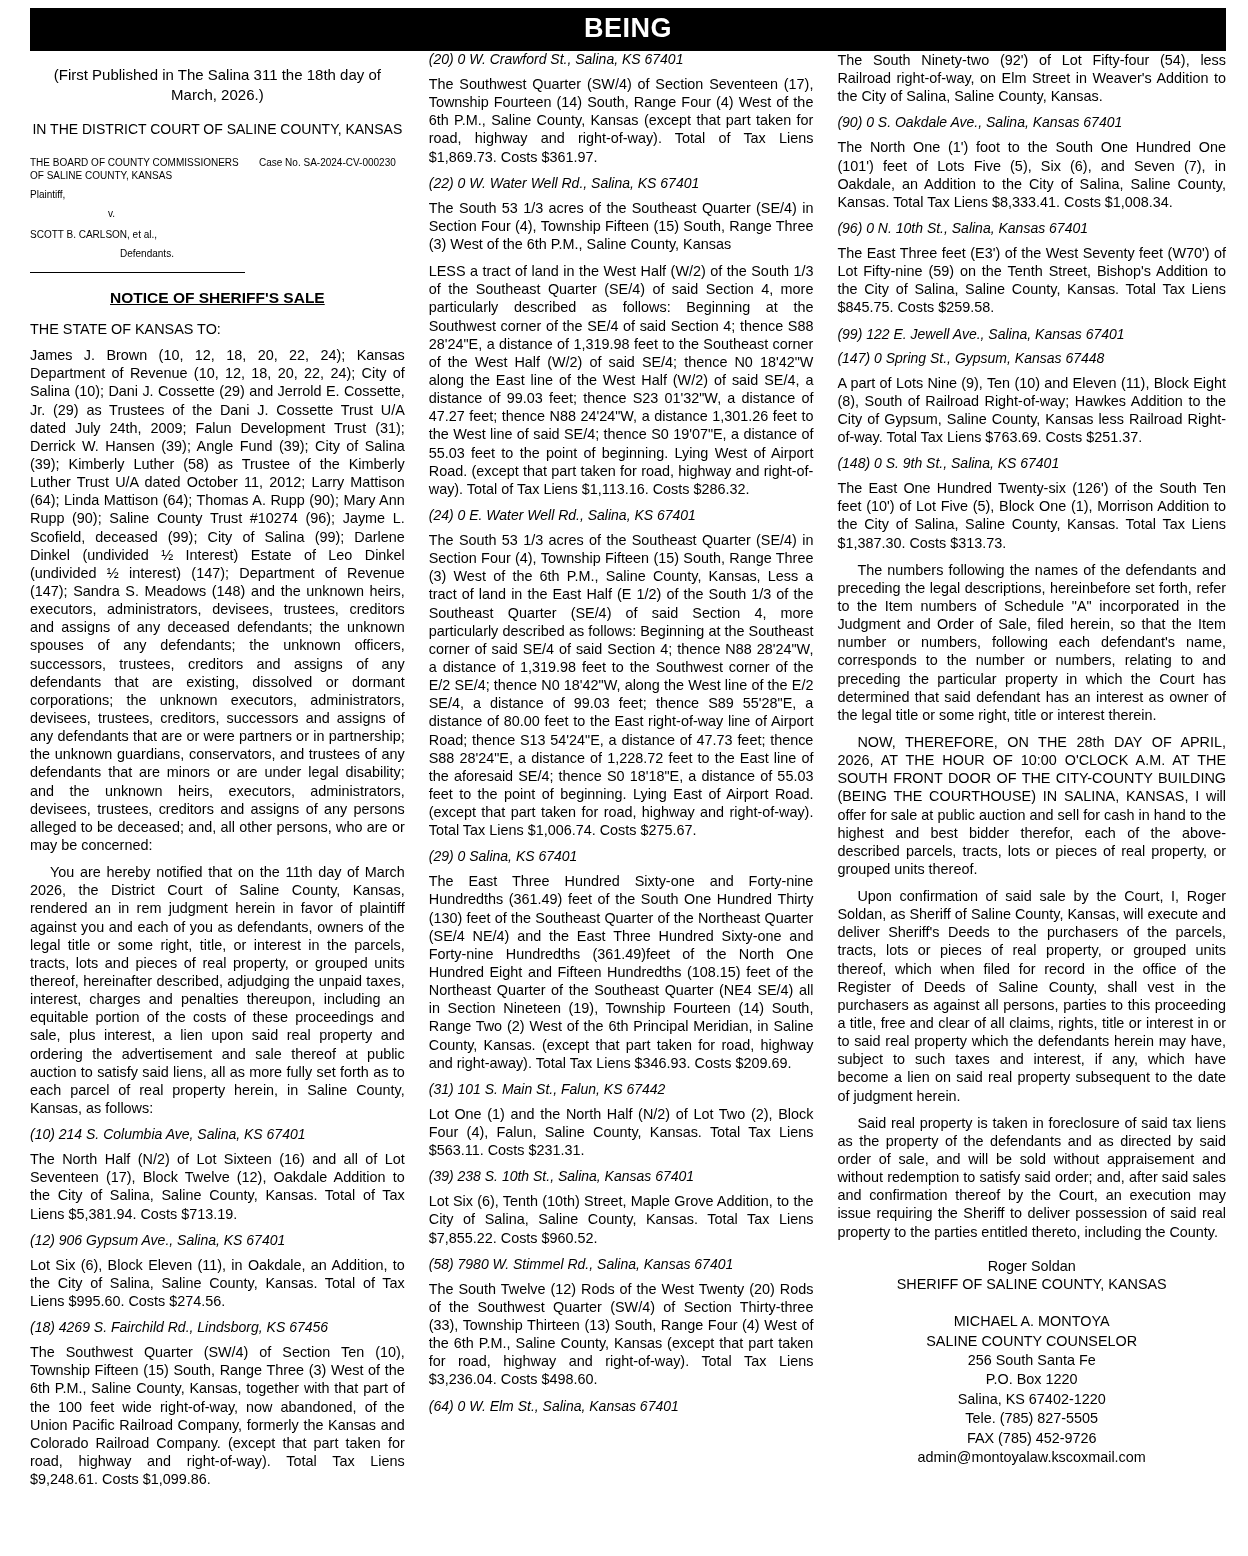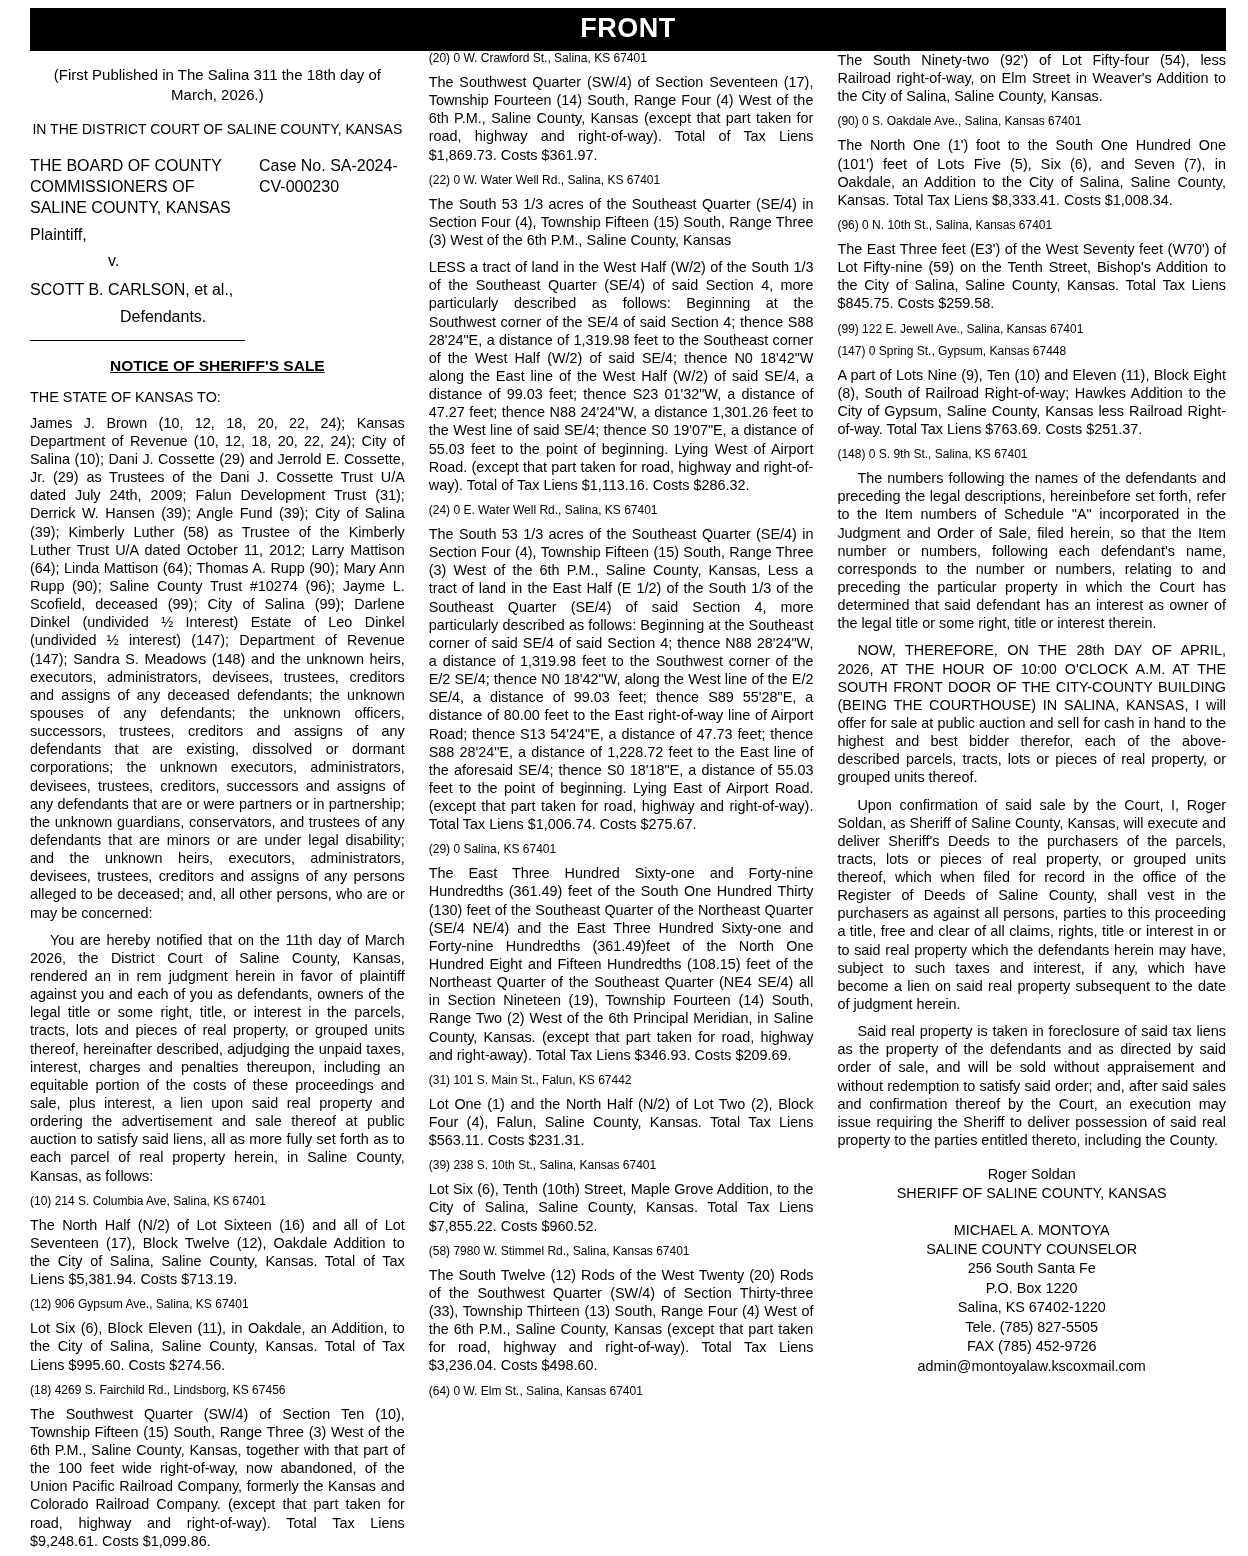--- a/index.html
+++ b/index.html
@@ -61,21 +61,21 @@
   }
   .court-title {
     text-align: center;
     font-weight: normal;
     font-size: 14px;
     line-height: 1.3;
     margin: 0 0 18px 0;
   }
   .caption {
     display: flex;
-    font-size: 16px;
+    font-size: 10px;
     line-height: 1.3;
     margin-bottom: 12px;
   }
   .caption-left { width: 215px; padding-right: 8px; }
   .caption-right { flex: 1; padding-left: 6px; }
   .plaintiff { margin-top: 6px;}
   .vee { margin-top: 6px; padding-left: 78px;}
   .defendant-line { margin-top: 8px; }
   .defendants-label {
     margin-top: 6px;
@@ -88,43 +88,44 @@
     font-weight: bold;
     font-size: 15.5px;
     text-decoration: underline;
     margin: 16px 0 14px 0;
   }
   .state-line {
     font-size: 14.4px;
     margin-bottom: 9px;
   }
   .tract-head {
-    font-size: 12px;
+    font-size: 14px;
     margin: 0 0 8px 0;
+    font-style: italic;
   }
   .sig-block {
     text-align: center;
     font-size: 14.4px;
     line-height: 1.3;
     margin-top: 16px;
     margin-bottom: 18px;
   }
   .contact {
     font-size: 14.4px;
     line-height: 1.35;
     text-align: center;
   }
   .contact div { margin: 0; }
 </style>
 </head>
 <body>
 
 <div class="page">
 
-  <div class="notice-banner">FRONT</div>
+  <div class="notice-banner">BEING</div>
 
   <div class="columns">
 
     <div class="col col1">
 
       <div class="hdr-pub">(First Published in The Salina 311 the 18th day of March, 2026.)</div>
 
       <div class="court-title">IN THE DISTRICT COURT OF SALINE COUNTY, KANSAS</div>
 
       <div class="caption">
@@ -193,20 +194,21 @@
       <div class="tract-head">(96) 0 N. 10th St., Salina, Kansas 67401</div>
       <div class="para">The East Three feet (E3') of the West Seventy feet (W70') of Lot Fifty-nine (59) on the Tenth Street, Bishop's Addition to the City of Salina, Saline County, Kansas. Total Tax Liens $845.75. Costs
 $259.58.</div>
 
       <div class="tract-head">(99) 122 E. Jewell Ave., Salina, Kansas 67401</div>
 
       <div class="tract-head">(147) 0 Spring St., Gypsum, Kansas 67448</div>
       <div class="para">A part of Lots Nine (9), Ten (10) and Eleven (11), Block Eight (8), South of Railroad Right-of-way; Hawkes Addition to the City of Gypsum, Saline County, Kansas less Railroad Right-of-way. Total Tax Liens $763.69. Costs $251.37.</div>
 
       <div class="tract-head">(148) 0 S. 9th St., Salina, KS 67401</div>
+      <div class="para">The East One Hundred Twenty-six (126') of the South Ten feet (10') of Lot Five (5), Block One (1), Morrison Addition to the City of Salina, Saline County, Kansas. Total Tax Liens $1,387.30. Costs $313.73.</div>
 
       <div class="para indent">The numbers following the names of the defendants and preceding the legal descriptions, hereinbefore set forth, refer to the Item numbers of Schedule "A" incorporated in the Judgment and Order of Sale, filed herein, so that the Item number or numbers, following each defendant's name, corresponds to the number or numbers, relating to and preceding the particular property in which the Court has determined that said defendant has an interest as owner of the legal title or some right, title or interest therein.</div>
       <div class="para indent">NOW, THEREFORE, ON THE 28th DAY OF APRIL, 2026, AT THE HOUR OF 10:00 O'CLOCK A.M. AT THE SOUTH FRONT DOOR OF THE CITY-COUNTY BUILDING (BEING THE COURTHOUSE) IN SALINA, KANSAS, I will offer for sale at public auction and sell for cash in hand to the highest and best bidder therefor, each of the above-described parcels, tracts, lots or pieces of real property, or grouped units thereof.</div>
       <div class="para indent">Upon confirmation of said sale by the Court, I, Roger Soldan, as Sheriff of Saline County, Kansas, will execute and deliver Sheriff's Deeds to the purchasers of the parcels, tracts, lots or pieces of real property, or grouped units thereof, which when filed for record in the office of the Register of Deeds of Saline County, shall vest in the purchasers as against all persons, parties to this proceeding a title, free and clear of all claims, rights, title or interest in or to said real property which the defendants herein may have, subject to such taxes and interest, if any, which have become a lien on said real property subsequent to the date of judgment herein.</div>
       <div class="para indent">Said real property is taken in foreclosure of said tax liens as the property of the defendants and as directed by said order of sale, and will be sold without appraisement and without redemption to satisfy said order; and, after said sales and confirmation thereof by the Court, an execution may issue requiring the Sheriff to deliver possession of said real property to the parties entitled thereto, including the County.</div>
 
       <div class="sig-block">
         <div>Roger Soldan</div>
         <div>SHERIFF OF SALINE COUNTY, KANSAS</div>
       </div>

